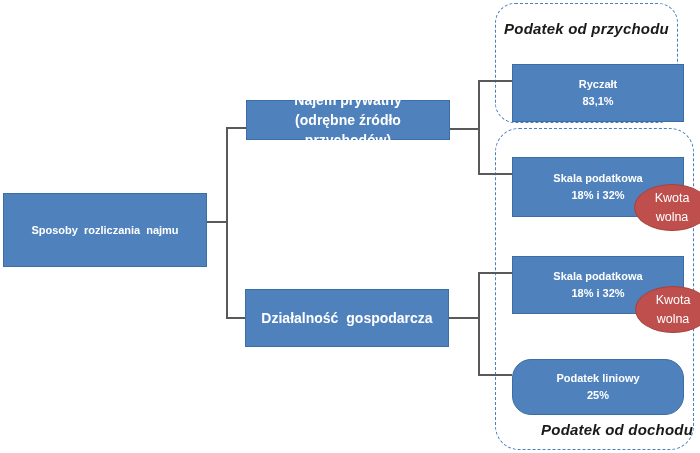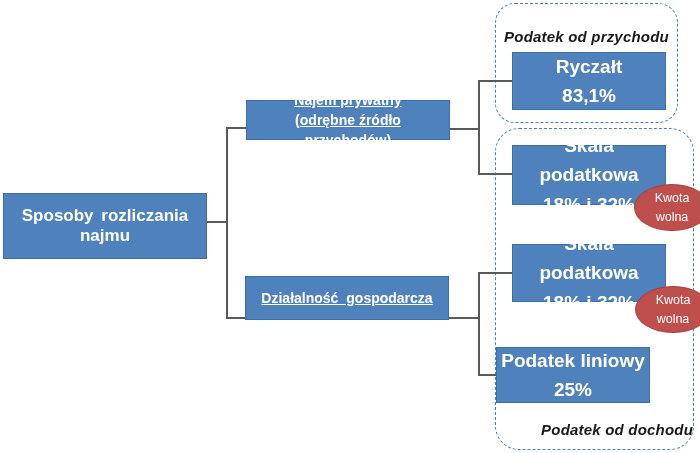--- a/index.html
+++ b/index.html
@@ -13,43 +13,43 @@
     border:1.6px dashed var(--group-border,#4A7EBE);
     background:transparent;
   }
   .g1{left:495px;top:3px;width:181px;height:118px;border-radius:20px;}
   .g2{left:495px;top:128px;width:197px;height:320px;border-radius:24px;}
   .group-label{
     position:absolute;left:0;right:0;text-align:center;
     font-style:italic;font-weight:600;font-size:15px;color:var(--label-text,#1a1a1a);
     letter-spacing:.2px;
   }
-  .g1 .group-label{top:24px;}
+  .g1 .group-label{top:16px;}
   .g2 .group-label{bottom:11px;text-align:right;}
   
   .line{position:absolute;background:var(--connector,#595959);}
   .h{height:1.5px;}
   .v{width:1.5px;}
   
   .node{
     position:absolute;
     background:var(--node-fill,#4F81BD);
     border:1px solid var(--node-border,#3A6EA5);
     color:var(--node-text,#ffffff);
     display:flex;flex-direction:column;align-items:center;justify-content:center;
     text-align:center;font-weight:bold;box-sizing:border-box;
   }
-  .root{left:3px;top:193px;width:204px;height:66px;font-size:17px;word-spacing:3px;}
-  .branch1{left:246px;top:100px;width:204px;height:40px;font-size:14px;line-height:1.45;padding:0 20px;text-decoration:underline;}
-  .branch2{left:245px;top:276px;width:204px;height:44px;font-size:14px;word-spacing:4px;text-decoration:underline;}
-  .leaf{width:154px;font-size:19px;line-height:1.55;}
+  .root{left:3px;top:193px;width:204px;height:74px;font-size:11px;word-spacing:3px;}
+  .branch1{left:246px;top:100px;width:204px;height:40px;font-size:14px;line-height:1.45;padding:0 20px;}
+  .branch2{left:245px;top:289px;width:204px;height:58px;font-size:14px;word-spacing:4px;}
+  .leaf{width:172px;font-size:11px;line-height:1.55;margin-top:12px;}
   .l1{left:512px;top:52px;height:58px;}
   .l2{left:512px;top:145px;height:60px;}
   .l3{left:512px;top:244px;height:58px;}
-  .l4{left:496px;top:347px;height:56px;}
+  .l4{left:512px;top:347px;height:56px;border-radius:19px;}
   
   .badge{
     position:absolute;width:62px;height:45px;border-radius:50%;
     background:var(--badge-fill,#BF4F4C);
     border:1px solid var(--badge-border,#A8423F);
     color:#ffffff;font-size:12.5px;line-height:1.45;
     display:flex;align-items:center;justify-content:center;text-align:center;
     padding:0 6px;box-sizing:content-box;z-index:5;
   }
   .b1{left:634px;top:184px;}

